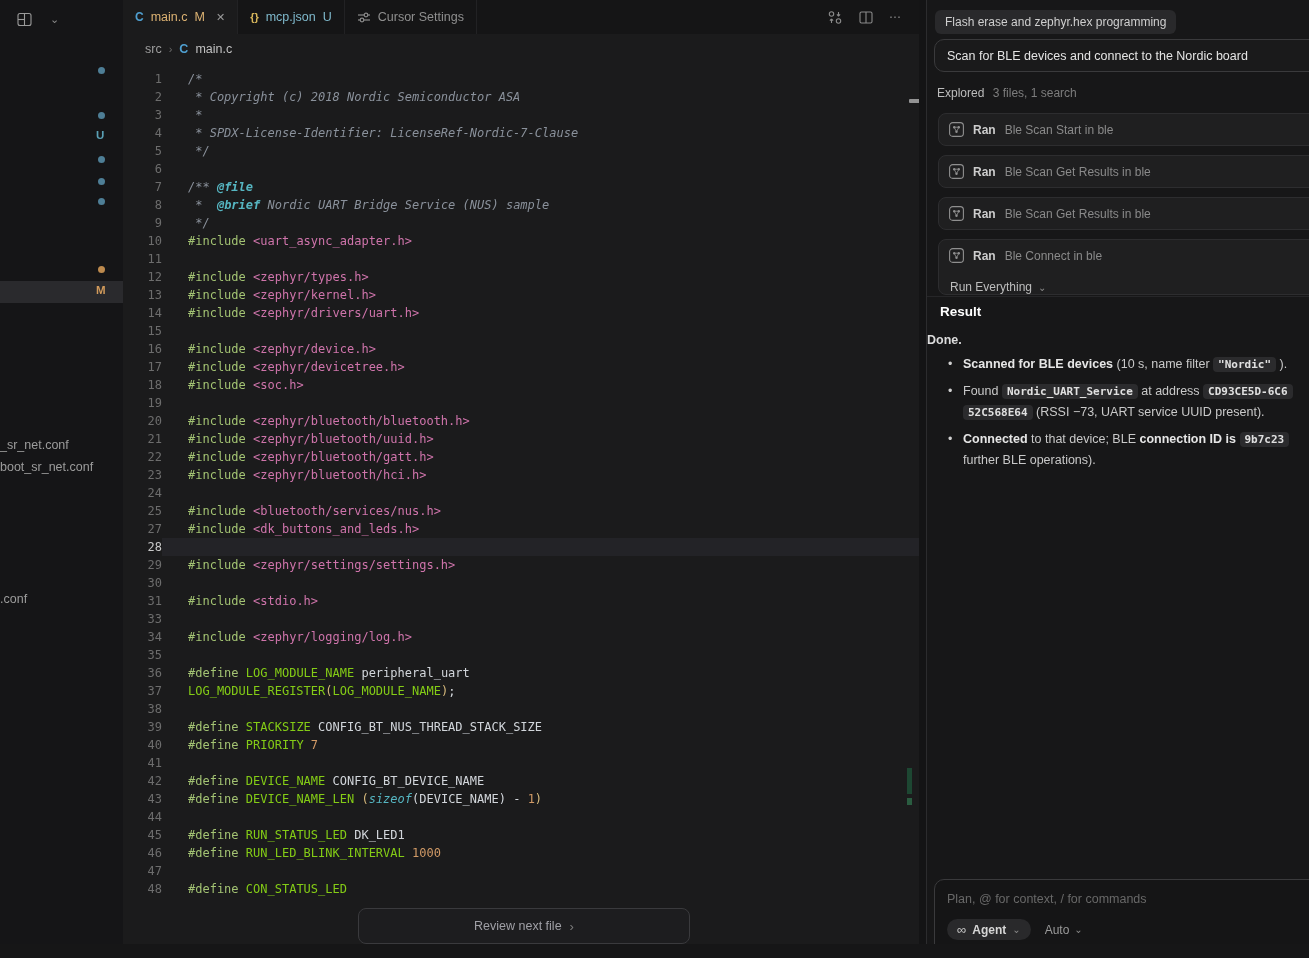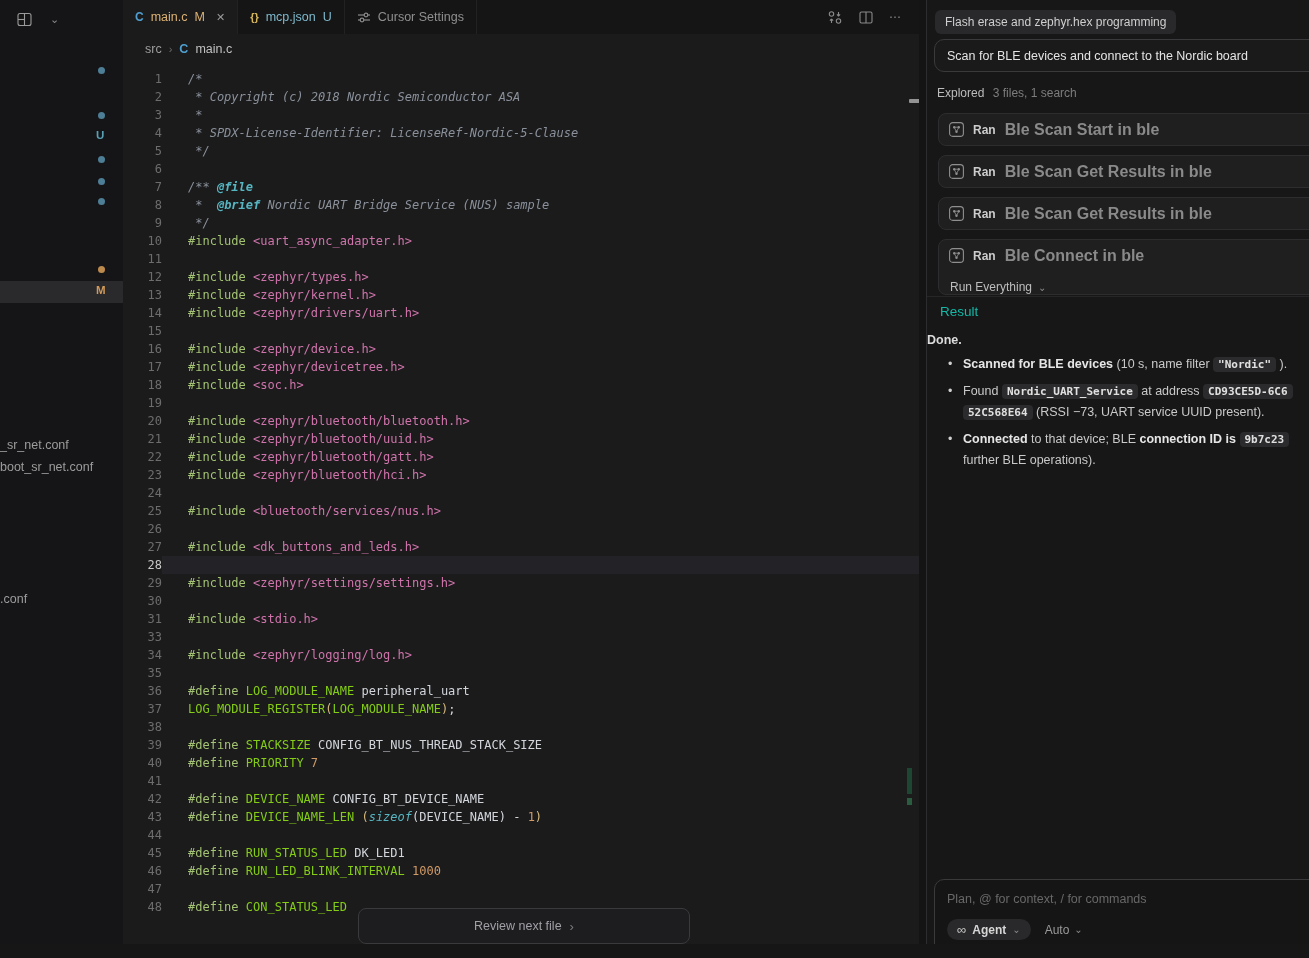--- a/index.html
+++ b/index.html
@@ -78,25 +78,25 @@
   .history-chip{ position:absolute; left:8px; top:10px; background:#29292b; border-radius:6px; padding:5px 10px; color:#cfcfcf; font-size:12px; white-space:nowrap; }
   .user-box{ position:absolute; left:7px; right:-18px; top:39px; height:33px; border:1px solid #3a3a3c; border-radius:10px; background:#1a1a1b;
     display:flex; align-items:center; padding:0 12px; color:#e4e4e4; font-size:12.5px; white-space:nowrap; }
   .explored{ position:absolute; left:10px; top:86px; font-size:12px; }
   .explored .exp-b{ color:#bdbdbd; } .explored .exp-d{ color:#7d7d7d; margin-left:5px; }
   .tools{ position:absolute; left:11px; right:-24px; top:113px; display:flex; flex-direction:column; gap:9px; }
   .tool-card{ background:#1f1f20; border:1px solid #2d2d2f; border-radius:8px; height:33px; padding:0 10px; display:flex; align-items:center; gap:9px; flex:none; }
   .tool-card.tall{ height:56px; flex-direction:column; align-items:stretch; justify-content:flex-start; padding-top:0; }
   .tool-row{ display:flex; align-items:center; gap:9px; height:33px; }
   .tool-ran{ color:#cdcdcd; font-weight:bold; font-size:12px; }
-  .tool-name{ color:#8a8a8a; font-size:16px;font-weight:bold; }
+  .tool-name{ color:#8a8a8a; font-size:12px; }
   .tool-footer{ display:flex; align-items:center; gap:6px; color:#bdbdbd; font-size:12px; padding-left:1px; }
   .tool-footer .chev{ color:#8a8a8a; font-size:10px; }
   .panel-divider{ position:absolute; left:0; right:0; top:296px; border-top:1px solid #262628; }
-  .result-title{ position:absolute; left:13px; top:304px; font-size:13.5px; font-weight:normal; color:#14b8a6; }
+  .result-title{ position:absolute; left:13px; top:304px; font-size:13.5px; font-weight:bold; color:#ffffff; }
   .done-line{ position:absolute; left:0; top:333px; font-size:12.5px; font-weight:bold; color:#dcdcdc; }
   .bullets{ position:absolute; left:13px; right:-10px; top:354px; list-style:none; }
   .bullets li{ position:relative; padding-left:23px; margin-bottom:6px; line-height:20px; font-size:12.5px; color:#c9c9c9; }
   .bullets li::before{ content:"•"; position:absolute; left:8px; color:#cfcfcf; }
   .b-line{ white-space:nowrap; overflow:hidden; }
   .seg-b{ font-weight:bold; color:#e6e6e6; }
   .seg-code{ font-family:"DejaVu Sans Mono", monospace; font-size:11px; font-weight:bold; background:#2b2b2d; border-radius:4px; padding:1px 5px; color:#e0e0e0; }
   .input-box{ position:absolute; left:7px; right:-18px; top:879px; height:86px; border:1px solid #3a3a3c; border-radius:10px; background:#151516; padding:12px 12px 0 12px; }
   .input-placeholder{ color:#686868; font-size:12.5px; }
   .pill-row{ display:flex; align-items:center; gap:14px; margin-top:13px; }
@@ -193,21 +193,21 @@
             <div class="line">
               <span class="ln">2</span>
               <span class="lc"><span class="tk-c"> * Copyright (c) 2018 Nordic Semiconductor ASA</span></span>
             </div>
             <div class="line">
               <span class="ln">3</span>
               <span class="lc"><span class="tk-c"> *</span></span>
             </div>
             <div class="line">
               <span class="ln">4</span>
-              <span class="lc"><span class="tk-c"> * SPDX-License-Identifier: LicenseRef-Nordic-5-Clause</span></span>
+              <span class="lc"><span class="tk-c"> * SPDX-License-Identifier: LicenseRef-Nordic-7-Clause</span></span>
             </div>
             <div class="line">
               <span class="ln">5</span>
               <span class="lc"><span class="tk-c"> */</span></span>
             </div>
             <div class="line">
               <span class="ln">6</span>
               <span class="lc"></span>
             </div>
             <div class="line">
@@ -278,24 +278,20 @@
               <span class="ln">23</span>
               <span class="lc"><span class="tk-k">#include</span><span class="tk-p"> </span><span class="tk-s">&lt;zephyr/bluetooth/hci.h&gt;</span></span>
             </div>
             <div class="line">
               <span class="ln">24</span>
               <span class="lc"></span>
             </div>
             <div class="line">
               <span class="ln">25</span>
               <span class="lc"><span class="tk-k">#include</span><span class="tk-p"> </span><span class="tk-s">&lt;bluetooth/services/nus.h&gt;</span></span>
-            </div>
-            <div class="line">
-              <span class="ln">26</span>
-              <span class="lc"></span>
             </div>
             <div class="line">
               <span class="ln">27</span>
               <span class="lc"><span class="tk-k">#include</span><span class="tk-p"> </span><span class="tk-s">&lt;dk_buttons_and_leds.h&gt;</span></span>
             </div>
             <div class="line cur">
               <span class="ln">28</span>
               <span class="lc"></span>
             </div>
             <div class="line">

